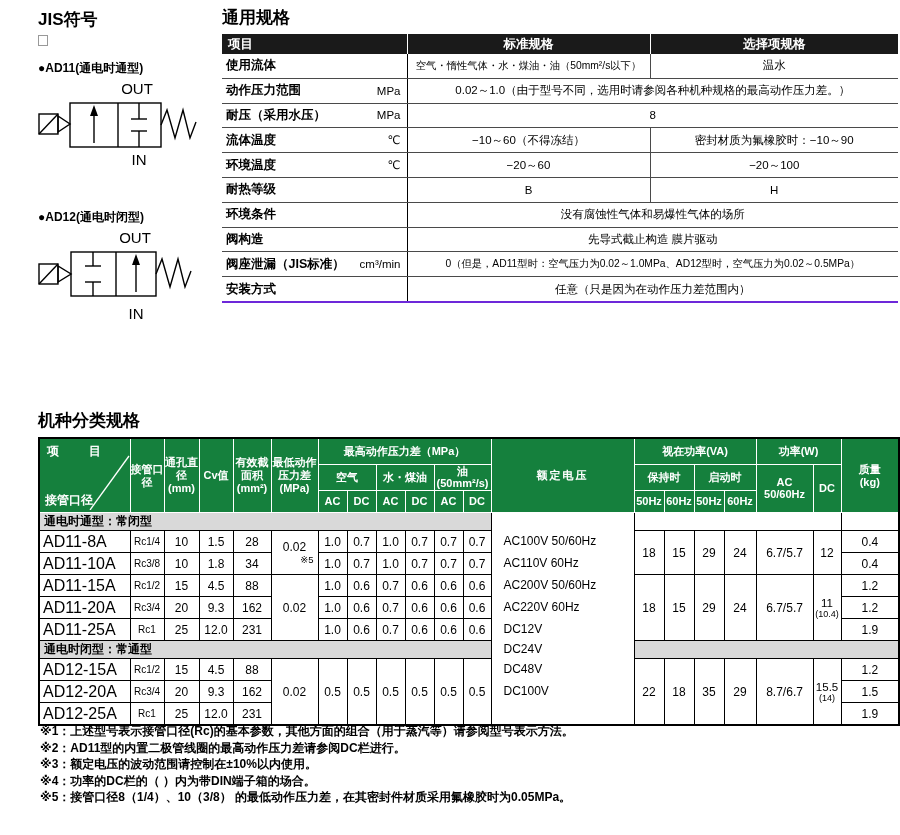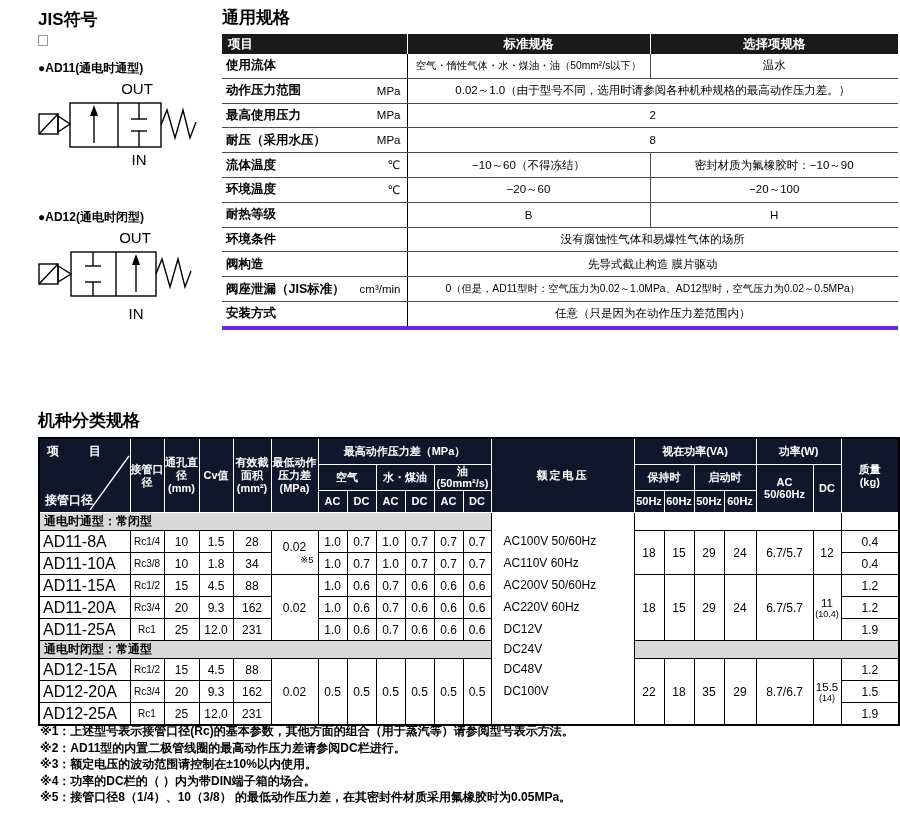--- a/index.html
+++ b/index.html
@@ -11,38 +11,38 @@
   .jis{position:absolute;left:38px;top:8px;width:184px;}
   .jis-title{font-size:17px;font-weight:bold;margin:0;display:flex;align-items:flex-start;gap:2px;flex-direction:column;}
   .tofu{display:inline-block;width:8px;height:9px;border:1px solid #999;margin-top:2px;}
   .valve-label{font-size:12px;font-weight:bold;margin:14px 0 0 0;}
   .valve-svg{display:block;}
   .v2{margin-top:40px;}
 
   
   .general{position:absolute;left:222px;top:6px;width:676px;}
   .sec-title{font-size:17px;font-weight:bold;margin:0 0 5px 0;}
-  table.gen{border-collapse:collapse;table-layout:fixed;width:676px;border-bottom:4px solid #6d28d9;}
+  table.gen{border-collapse:collapse;table-layout:fixed;width:676px;border-bottom:2px solid #6d28d9;}
   .gen thead th{background:#1a1a1a;color:#fff;height:20px;font-size:12.5px;font-weight:bold;
                 border-right:1px solid #fff;padding:0 6px;}
   .gen thead th:last-child{border-right:none;}
   .gen thead th.h-item{text-align:left;}
   .gen tbody th,.gen tbody td{height:21.8px;border-bottom:1px solid #4a4a4a;padding:1px 4px;}
   .gen tbody th{text-align:left;border-right:1.5px solid #000;}
   .icw{display:flex;justify-content:space-between;align-items:center;}
   .gen .item{font-size:12.5px;font-weight:bold;white-space:nowrap;}
   .gen .unit{font-size:11.5px;font-weight:normal;padding-right:2px;}
   .gen td{text-align:center;font-size:11.5px;}
   .gen td.std{border-right:1px solid #4a4a4a;}
   .gen td.small{font-size:10.3px;}
 
   
   .models{position:absolute;left:38px;top:409px;width:862px;}
   table.mod{border-collapse:collapse;table-layout:fixed;width:860px;border:2px solid #000;}
-  .mod th{background:#0f172a;color:#fff;border:1px solid #fff;font-size:11px;font-weight:bold;
+  .mod th{background:#15803d;color:#fff;border:1px solid #fff;font-size:11px;font-weight:bold;
           line-height:1.18;padding:0;text-align:center;vertical-align:middle;}
   .mod thead tr.t1{height:26px;}
   .mod thead tr.t2{height:23px;}
   .mod thead tr.t3{height:22px;}
   .mod td{border:1px solid #000;text-align:center;vertical-align:middle;
           font-size:12px;padding:0;background:#fff;}
   .mod tbody tr{height:22px;}
   .mod tbody tr.secrow{height:18px;}
   td.sec{background:#d9d9d9;text-align:left;font-weight:bold;font-size:12px;padding-left:4px;}
   td.model{text-align:left;padding-left:3px;font-size:16px;}
@@ -146,29 +146,20 @@
           <td>温水</td>
         </tr>
         <tr>
           <th>
               <div class="icw">
                 <span class="item">动作压力范围</span>
                 <span class="unit">MPa</span>
               </div>
             </th>
           <td colspan="2">0.02～1.0（由于型号不同，选用时请参阅各种机种规格的最高动作压力差。）</td>
-        </tr>
-        <tr>
-          <th>
-              <div class="icw">
-                <span class="item">最高使用压力</span>
-                <span class="unit">MPa</span>
-              </div>
-            </th>
-          <td colspan="2">2</td>
         </tr>
         <tr>
           <th>
               <div class="icw">
                 <span class="item">耐压（采用水压）</span>
                 <span class="unit">MPa</span>
               </div>
             </th>
           <td colspan="2">8</td>
         </tr>

